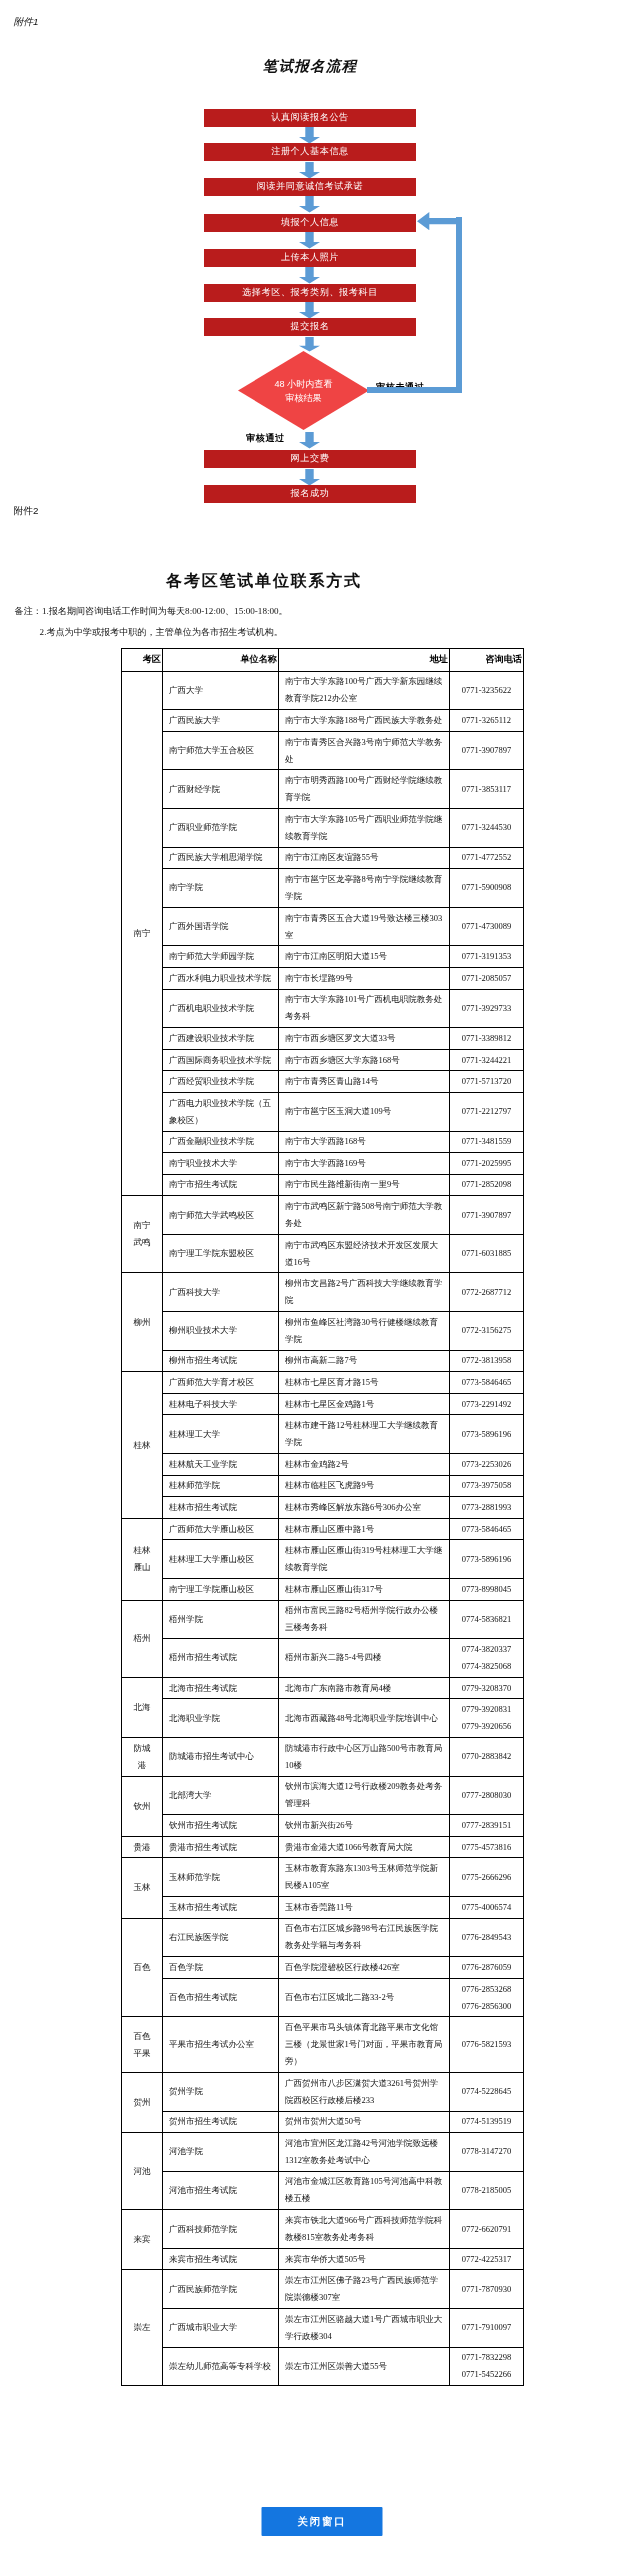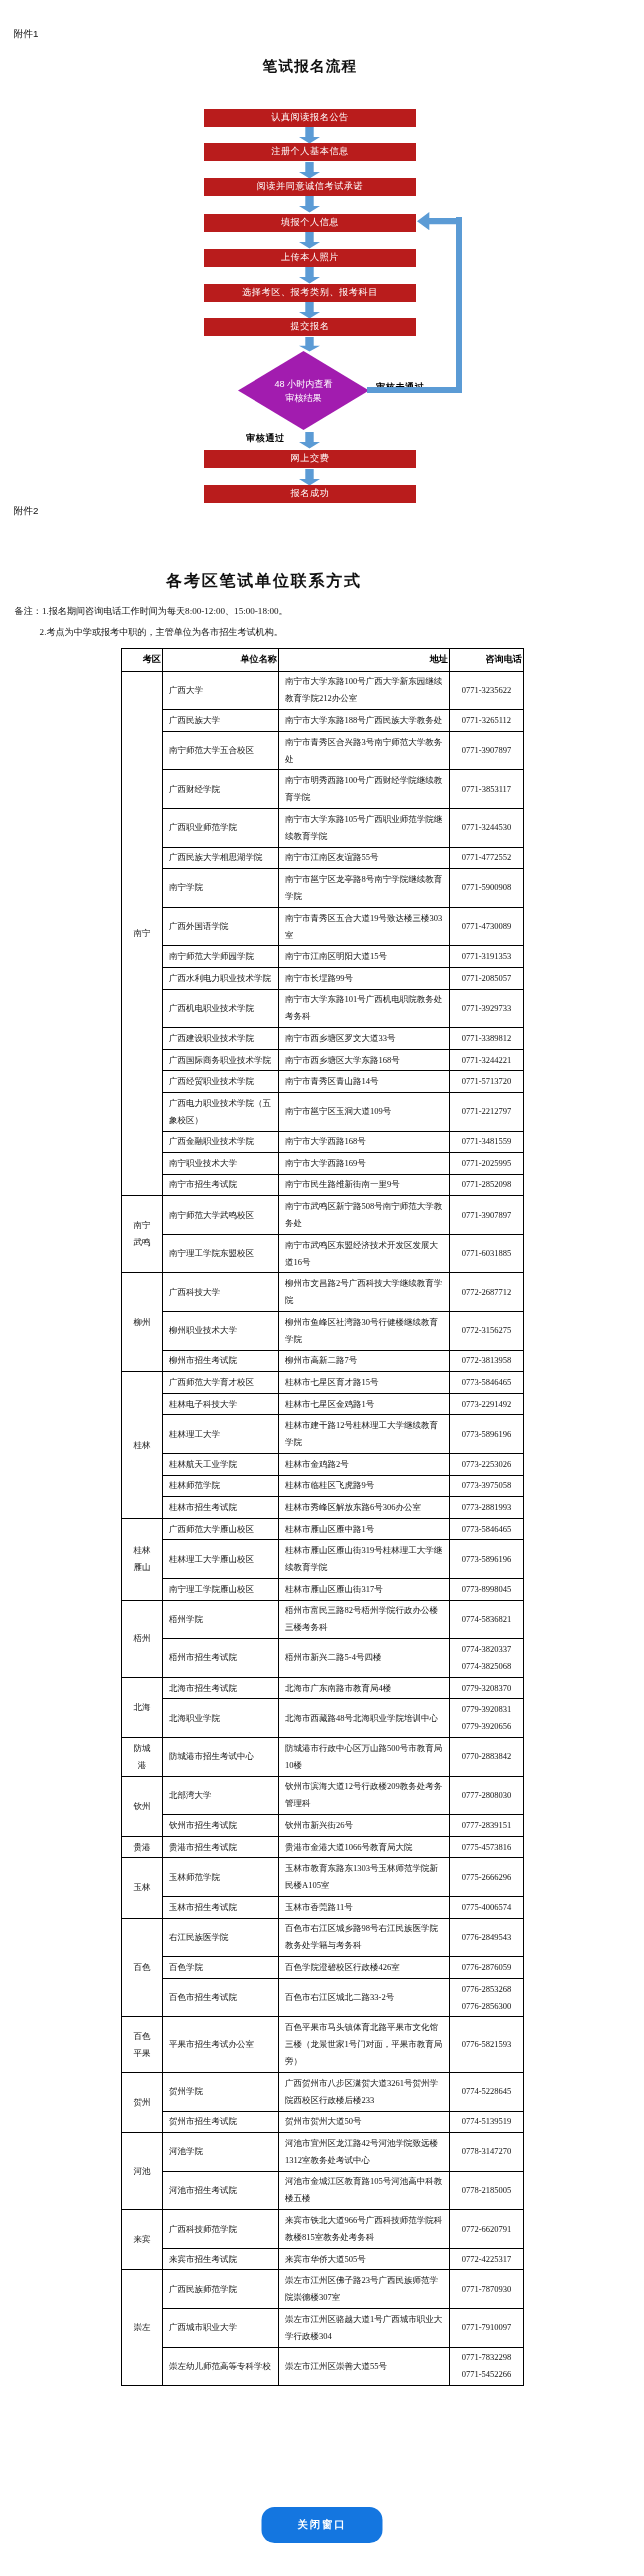--- a/index.html
+++ b/index.html
@@ -1,32 +1,32 @@
 <!DOCTYPE html>
 <html style="font-size:9.8px"><head>
 <meta charset="utf-8">
 <style>
   html,body{margin:0;padding:0;}
   body{
     width:644px;height:2576px;position:relative;background:#ffffff;
     font-family:"Liberation Sans",sans-serif;color:#000;
   }
   .attachment-label{position:absolute;left:13.4px;font-size:9.8px;color:#111;}
-  #att1{top:28px;}
+  #att1{top:16px;font-style:italic;}
   #att2{top:505px;}
 
   
   #flow{position:absolute;top:52px;left:0;width:644px;height:463px;}
   .flow-title{position:absolute;left:204px;width:212px;top:4.9px;text-align:center;
-    font-size:14.6px;font-weight:bold;letter-spacing:1.2px;color:#111;}
+    font-size:14.6px;font-weight:bold;letter-spacing:1.2px;color:#111;font-style:italic;}
   .flow-box{position:absolute;left:204px;width:212px;height:17.7px;background:#b91c1c;
     color:#fff;font-size:9.1px;display:flex;align-items:center;justify-content:center;letter-spacing:0.6px;}
   .arrow-down{position:absolute;left:299px;width:21px;height:16.5px;background:#5b9bd5;
     clip-path:polygon(30% 0,70% 0,70% 60%,100% 60%,50% 100%,0 60%,30% 60%);}
-  .diamond{position:absolute;left:238px;top:299px;width:131px;height:79px;background:#a21caf;
+  .diamond{position:absolute;left:238px;top:299px;width:131px;height:79px;background:#ef4444;
     clip-path:polygon(50% 0,100% 50%,50% 100%,0 50%);color:#fff;display:flex;align-items:center;
     justify-content:center;text-align:center;font-size:9.1px;line-height:14px;white-space:pre-line;}
   .flow-label{position:absolute;font-weight:bold;font-size:9.1px;color:#000;letter-spacing:0.6px;}
   #label-fail{left:376px;top:329px;}
   #label-pass{left:246px;top:380px;}
   .loop-v{position:absolute;left:456px;top:165px;width:5.5px;height:175px;background:#5b9bd5;}
   .loop-h{position:absolute;left:367px;top:335px;width:95px;height:5.5px;background:#5b9bd5;}
   .arrow-left{position:absolute;left:417px;top:160px;width:44px;height:18.3px;background:#5b9bd5;
     clip-path:polygon(0 50%,28% 0,28% 33%,100% 33%,100% 67%,28% 67%,28% 100%);}
 
@@ -46,21 +46,21 @@
   #contacts col.c-phone{width:74px;}
   #contacts th{border:0.6px solid #000;font-family:"Liberation Sans",sans-serif;
     font-size:9.1px;font-weight:bold;padding:4.3px 1.2px;text-align:right;}
   #contacts td{border:0.6px solid #000;font-size:8.5px;line-height:17px;
     padding:1.8px 6.1px;vertical-align:middle;color:#111;}
   #contacts td.region{text-align:center;padding:1.8px 9.8px;}
   #contacts td.phone{text-align:center;padding:1.8px 1.2px;white-space:pre-line;font-size:8.5px;margin-top:24px;}
 
   
   #close-btn{position:absolute;top:2507px;left:50%;transform:translateX(-50%);
-    width:121px;height:36px;background:#1476e0;color:#fff;border:none;border-radius:13px;
+    width:121px;height:29px;background:#1476e0;color:#fff;border:none;border-radius:1px;
     font-family:"Liberation Sans",sans-serif;font-size:10.4px;font-weight:bold;
     letter-spacing:1.8px;cursor:pointer;}
 </style>
 </head>
 <body>
 
 <div class="attachment-label" id="att1">附件1</div>
 
 <div id="flow">
   <div class="flow-title">笔试报名流程</div>

